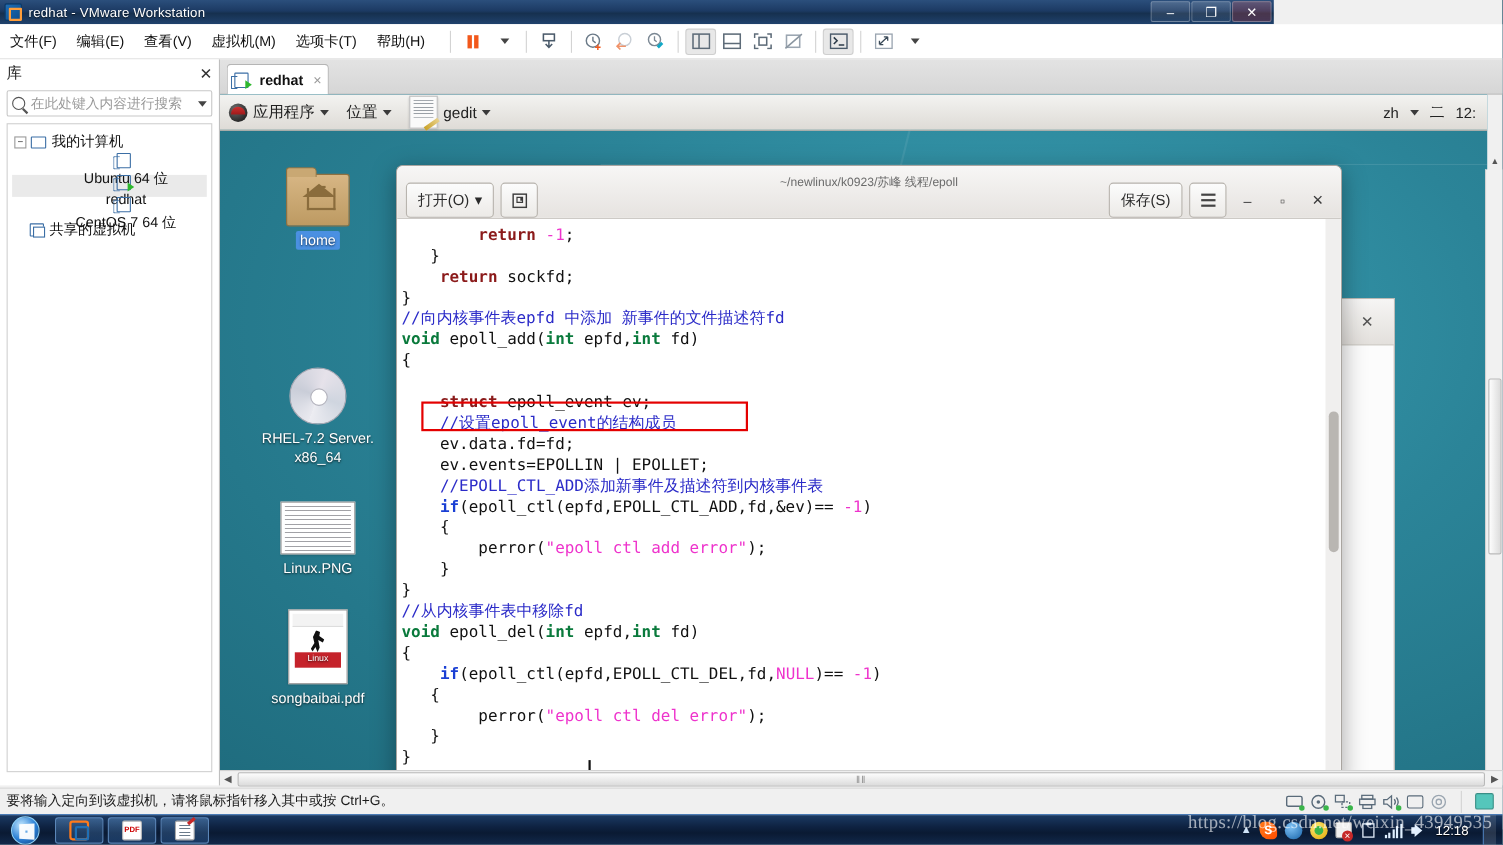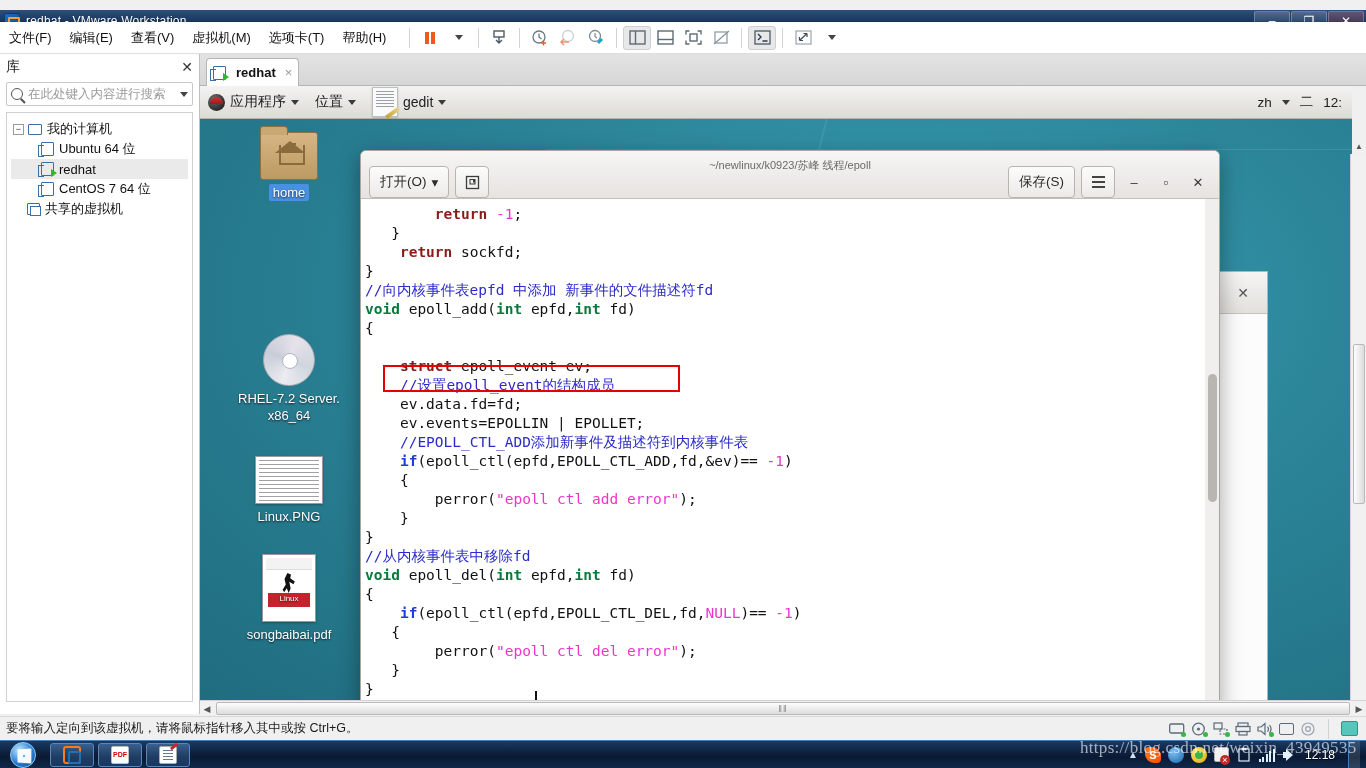--- a/index.html
+++ b/index.html
@@ -12,23 +12,23 @@
   }
 
   
   #vmware-window {
     position:absolute; left:0; top:0; width:1366px; height:768px;
     background:#f0f0f0;
   }
 
   
   #vm-titlebar {
-    position:absolute; left:0; top:0; width:1366px; height:22px;
+    position:absolute; left:0; top:0; width:1158px; height:22px;
     background:linear-gradient(to bottom,#2b4f7c 0%,#1c3a63 45%,#16304f 55%,#20426d 100%);
-    display:flex; align-items:center;margin-top:10px;
+    display:flex; align-items:center;
   }
   #vm-titlebar .tb-icon {
     width:16px;height:16px;margin-left:4px;margin-right:6px;
     background:linear-gradient(135deg,#1f6fb5,#0d4c8c);
     border:1px solid #0a3a6a;border-radius:2px;position:relative;flex:none;
   }
   #vm-titlebar .tb-icon:after{
     content:"";position:absolute;left:3px;top:3px;width:8px;height:8px;
     border:2px solid #ff9d3a;border-radius:1px;
   }
@@ -103,21 +103,21 @@
     width:13px;height:14px;margin-right:5px;flex:none;position:relative;
     border:1.5px solid #3b6ea5;border-radius:1px;
   }
   .ic-vm:before{content:"";position:absolute;left:-4px;top:2px;width:5px;height:10px;border:1.5px solid #3b6ea5;border-right:0;border-radius:1px 0 0 1px;}
   .ic-vm.run:after{content:"";position:absolute;right:-4px;bottom:-2px;border-left:6px solid #2db82d;border-top:4px solid transparent;border-bottom:4px solid transparent;}
   .ic-shared {
     width:13px;height:12px;border:1.6px solid #3b6ea5;border-radius:1px;margin-right:5px;flex:none;position:relative;
   }
   .ic-shared:after{content:"";position:absolute;left:2px;top:2px;width:9px;height:8px;border:1.5px solid #3b6ea5;background:#fff;}
   .indent1 { padding-left:16px; }
-  .indent2 { padding-left:30px; }
+  .indent2 { padding-left:30px;flex-direction:column; }
 
   
   #vm-content {
     position:absolute; left:200px; top:54px; width:1166px; height:660px;
     background:#f0f0f0;
   }
   #vm-tabstrip {
     position:absolute; left:0; top:0; width:1166px; height:32px;
     background:linear-gradient(to bottom,#e3e3e3,#d6d6d6);
     border-bottom:1px solid #b5b5b5;
@@ -589,21 +589,21 @@
           <span class="gp-caret"></span>
         </div>
         <div id="gnome-right">
           <span>zh</span>
           <span class="gp-caret"></span>
           <span>二</span>
           <span>12:</span>
         </div>
       </div>
 
-      <div class="desk-icon" style="left:34px; top:46px;">
+      <div class="desk-icon" style="left:34px; top:72px;">
         <div class="ic-home">
             <span class="home-roof"></span>
           </div>
         <span class="lbl sel">home</span>
       </div>
       <div class="desk-icon" style="left:34px; top:248px;">
         <div class="ic-cd"></div>
         <span class="lbl">RHEL-7.2 Server.</span><br>
         <span class="lbl">x86_64</span>
       </div>

